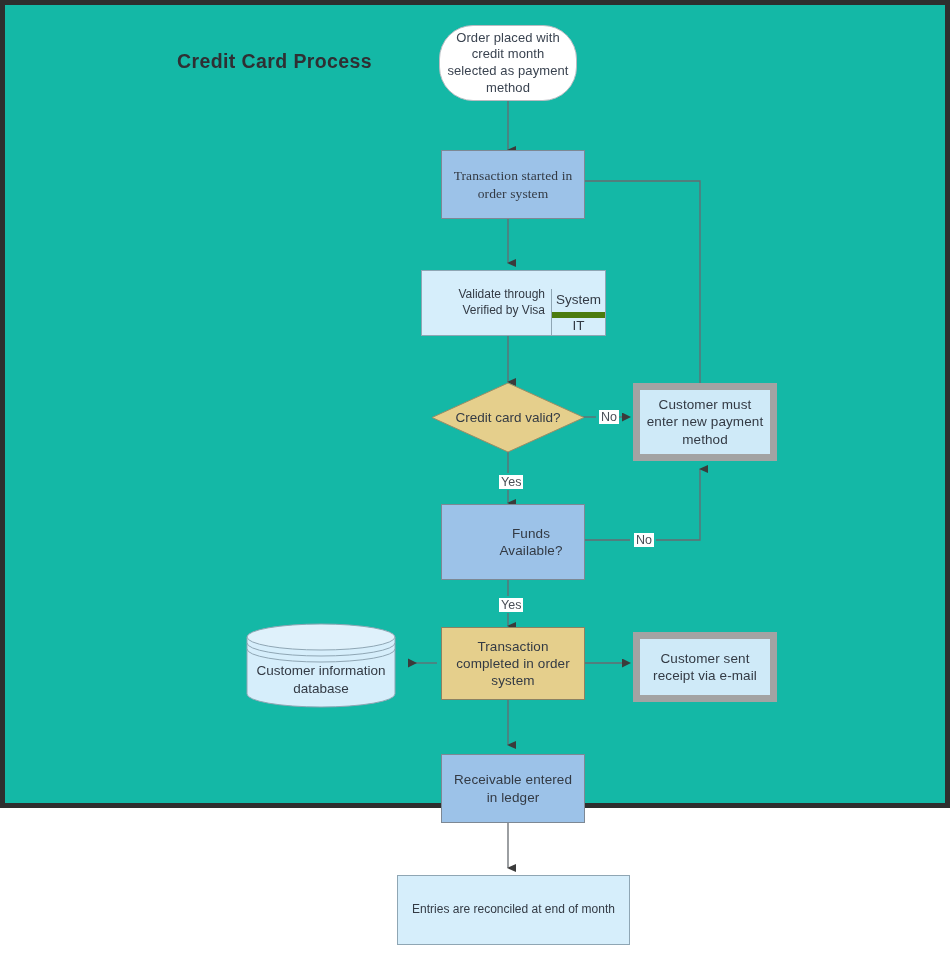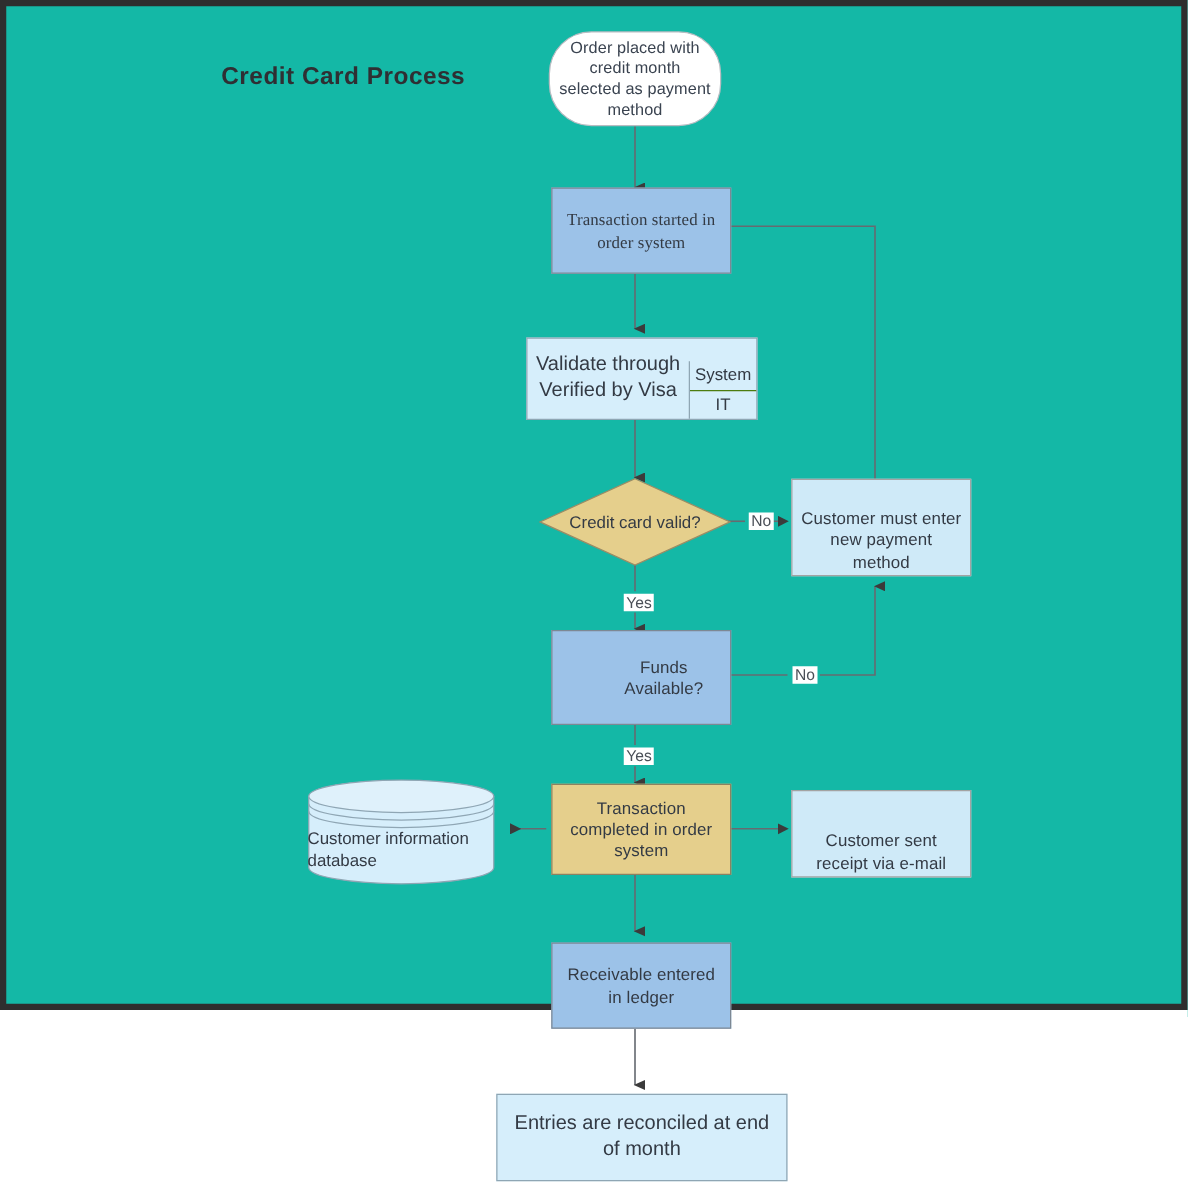--- a/index.html
+++ b/index.html
@@ -57,75 +57,74 @@
     font-size:13px;
     color:#3a4350;
   }
   .box-blue{
     background:#9cc2e8;
     border:1px solid #7d8894;
     box-shadow:0 0 0 0 transparent;
   }
   .box-lightblue{
     background:#cfeaf8;
-    border:1px solid #a3a3a3;
-    align-items:flex-end;
+    border:7px solid #a3a3a3;
   }
   .box-tan{
     background:#e5cf8c;
     border:1px solid #8c8262;
   }
 
   
   .split{
     position:absolute;
     box-sizing:border-box;
     display:flex;
     background:#d6eefb;
     border:1px solid #8fa6b4;
   }
   .split .main{
     flex:1 1 auto;
     display:flex;align-items:center;justify-content:center;
-    text-align:center;
-    font-size:16px;color:#333a44;line-height:1.3;
+    text-align:right;
+    font-size:12px;color:#333a44;line-height:1.3;
     padding:0 6px;
   }
   .split .side{
     display:flex;flex-direction:column;
     border-left:1px solid #8fa6b4;
     box-sizing:border-box;
   }
   .split .side .cell{
     flex:1 1 50%;
     display:flex;align-items:center;justify-content:center;
     text-align:center;
     font-size:13.5px;color:#333a44;line-height:1.25;
     box-sizing:border-box;
     padding:0 4px;
   }
-  .split .side .cell + .cell{border-top:1px solid #4d7c0f;}
+  .split .side .cell + .cell{border-top:6px solid #4d7c0f;}
 
   
   .diamond-wrap{position:absolute;}
   .diamond-wrap svg{position:absolute;left:0;top:0;}
   .diamond-wrap .dlabel{
     position:absolute;left:0;top:0;right:0;bottom:0;
     display:flex;align-items:center;justify-content:center;
     font-size:13.5px;color:#333a44;line-height:1.3;
   }
 
   
   .cyl{position:absolute;}
   .cyl svg{position:absolute;left:0;top:0;}
   .cyl .clabel{
     position:absolute;left:0;right:0;
     top:34px;bottom:6px;
     display:flex;align-items:center;justify-content:center;
-    text-align:left;font-size:13.5px;color:#333a44;line-height:1.3;
+    text-align:center;font-size:13.5px;color:#333a44;line-height:1.3;
   }
 
   
   .edgelabel{
     position:absolute;
     font-size:12.5px;
     color:#4a4f57;
     background:#ffffff;
     padding:0 2px;
     white-space:nowrap;

